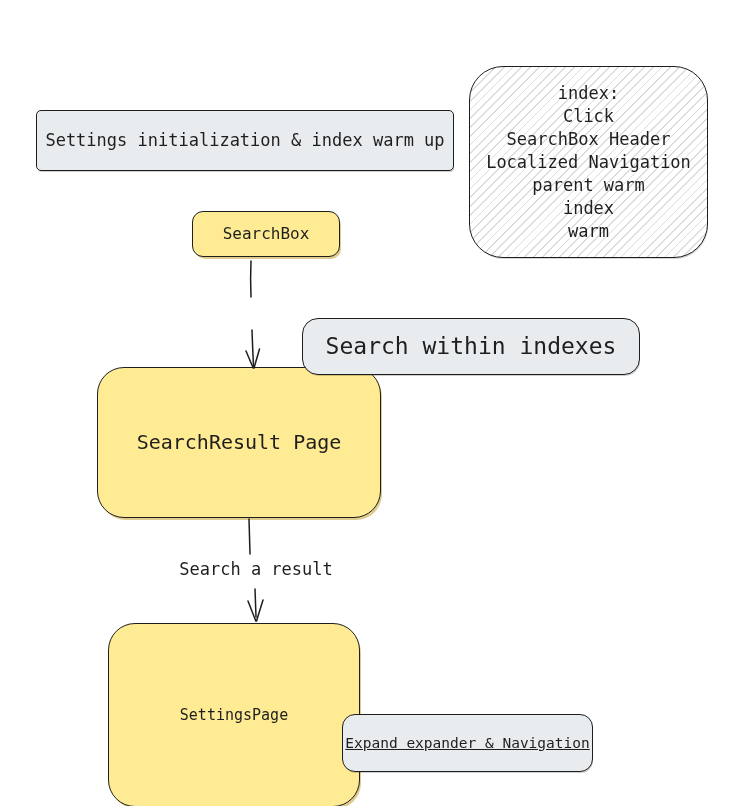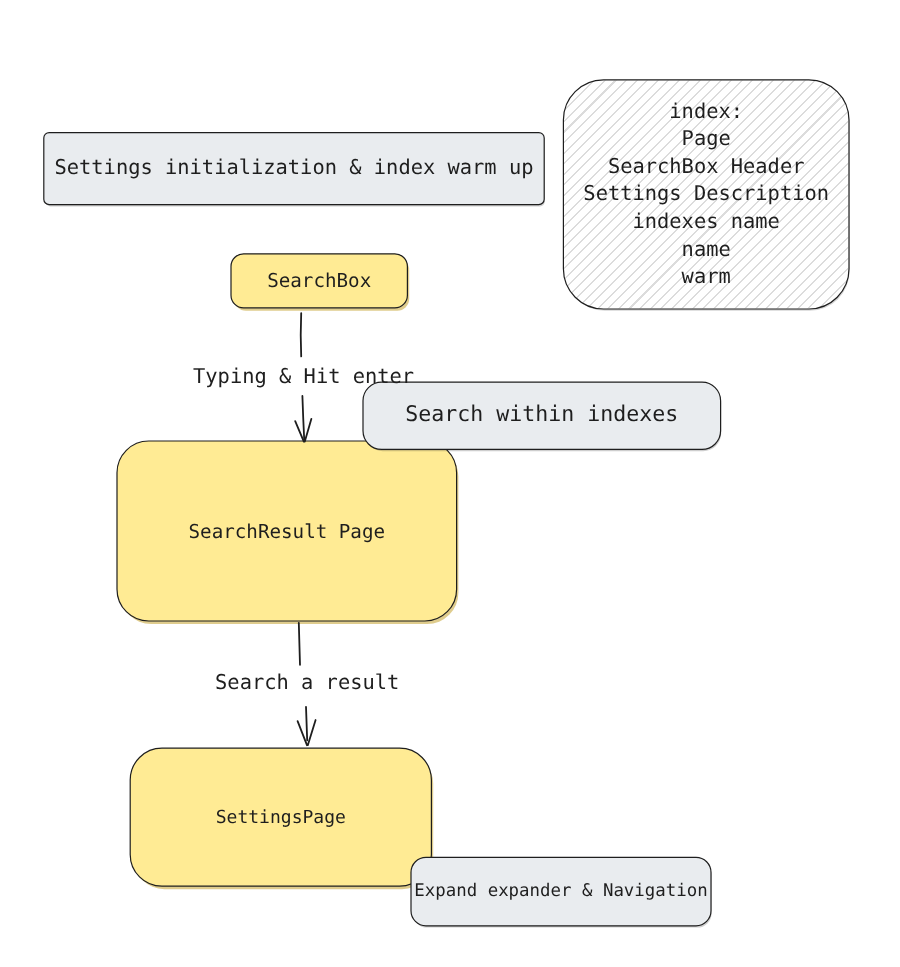--- a/index.html
+++ b/index.html
@@ -40,24 +40,24 @@
   .note{
     background-color:#ffffff;
     background-image:repeating-linear-gradient(135deg,transparent 0px,transparent 5px,var(--hatch) 5px,var(--hatch) 6.2px);
     box-shadow:1px 2px 0 -1px rgba(30,30,30,0.18);
     flex-direction:column;
   }
   
   #node-warmup       {left:36px;  top:110px; width:418px; height:61px;  border-radius:5px; font-size:17px;}
   #node-index-note   {left:469px; top:66px;  width:239px; height:192px; border-radius:34px; font-size:17px;}
   #node-searchbox    {left:192px; top:211px; width:148px; height:46px;  border-radius:11px; font-size:16px;}
-  #node-search-result{left:97px;  top:367px; width:284px; height:151px; border-radius:27px; font-size:16px;}
-  #node-search-within{left:302px; top:318px; width:299px; height:57px;  border-radius:16px; font-size:18px;}
-  #node-settings-page{left:108px; top:623px; width:252px; height:116px; border-radius:27px; font-size:15px;justify-content:center;}
-  #node-expand-nav   {left:342px; top:714px; width:251px; height:58px;  border-radius:13px; font-size:14.5px;}
+  #node-search-result{left:97px;  top:367px; width:284px; height:151px; border-radius:27px; font-size:20px;}
+  #node-search-within{left:302px; top:318px; width:338px; height:57px;  border-radius:16px; font-size:23px;}
+  #node-settings-page{left:108px; top:623px; width:252px; height:184px; border-radius:27px; font-size:15px;justify-content:center;}
+  #node-expand-nav   {left:342px; top:714px; width:251px; height:58px;  border-radius:13px; font-size:14.5px;text-decoration:underline;}
   .note-line{display:block;line-height:23px;font-size:17px;}
   .edge-label{
     position:absolute;
     transform:translateX(-50%);
     white-space:nowrap;
     font-size:17px;
     line-height:21px;
   }
   #label-typing{left:253px;top:304px;}
   #label-click {left:256px;top:559px;}
@@ -72,25 +72,25 @@
     stroke-linecap:round;
   }
 </style>
 </head>
 <body>
 
 <div class="canvas">
 
   <div class="box note" id="node-index-note">
     <span class="note-line">index:</span>
-    <span class="note-line">Page</span>
+    <span class="note-line">Click</span>
     <span class="note-line">SearchBox Header</span>
-    <span class="note-line">Settings Description</span>
-    <span class="note-line">indexes name</span>
-    <span class="note-line">name</span>
+    <span class="note-line">Localized Navigation</span>
+    <span class="note-line">parent warm</span>
+    <span class="note-line">index</span>
     <span class="note-line">warm</span>
   </div>
 
   <div class="box grayfill" id="node-warmup">
     <span>Settings initialization &amp; index warm up</span>
   </div>
 
   <div class="box yellow" id="node-searchbox">
     <span>SearchBox</span>
   </div>
@@ -115,16 +115,15 @@
 
     <path class="edge" d="M251 261 Q250.2 279 251 297"></path>
     <path class="edge" d="M252 330 Q252.6 348 253.5 366"></path>
     <path class="edge" d="M246 351 L253.2 368 M259.5 349 L254 368"></path>
 
     <path class="edge" d="M249 519 Q249.5 536 250 554"></path>
     <path class="edge" d="M255 589 Q255.5 603 256 617"></path>
     <path class="edge" d="M248 601 L255.8 621 M263 600 L256.5 621"></path>
   </svg>
 
-  <div class="edge-label" id="label-typing">Typing &amp; Hit enter</div>
   <div class="edge-label" id="label-click">Search a result</div>
 
 </div>
 
 </body></html>

